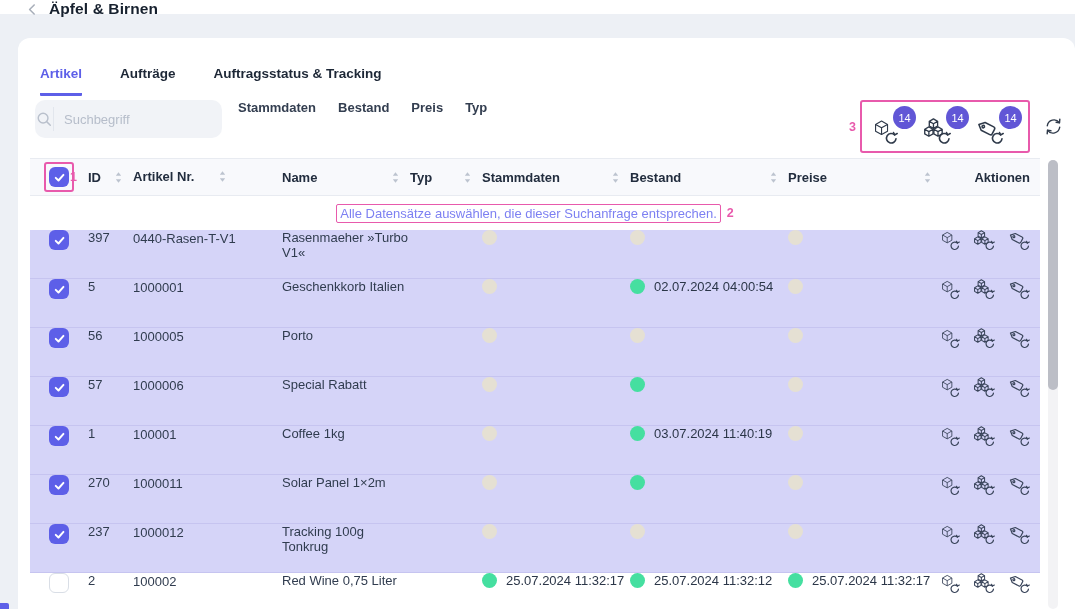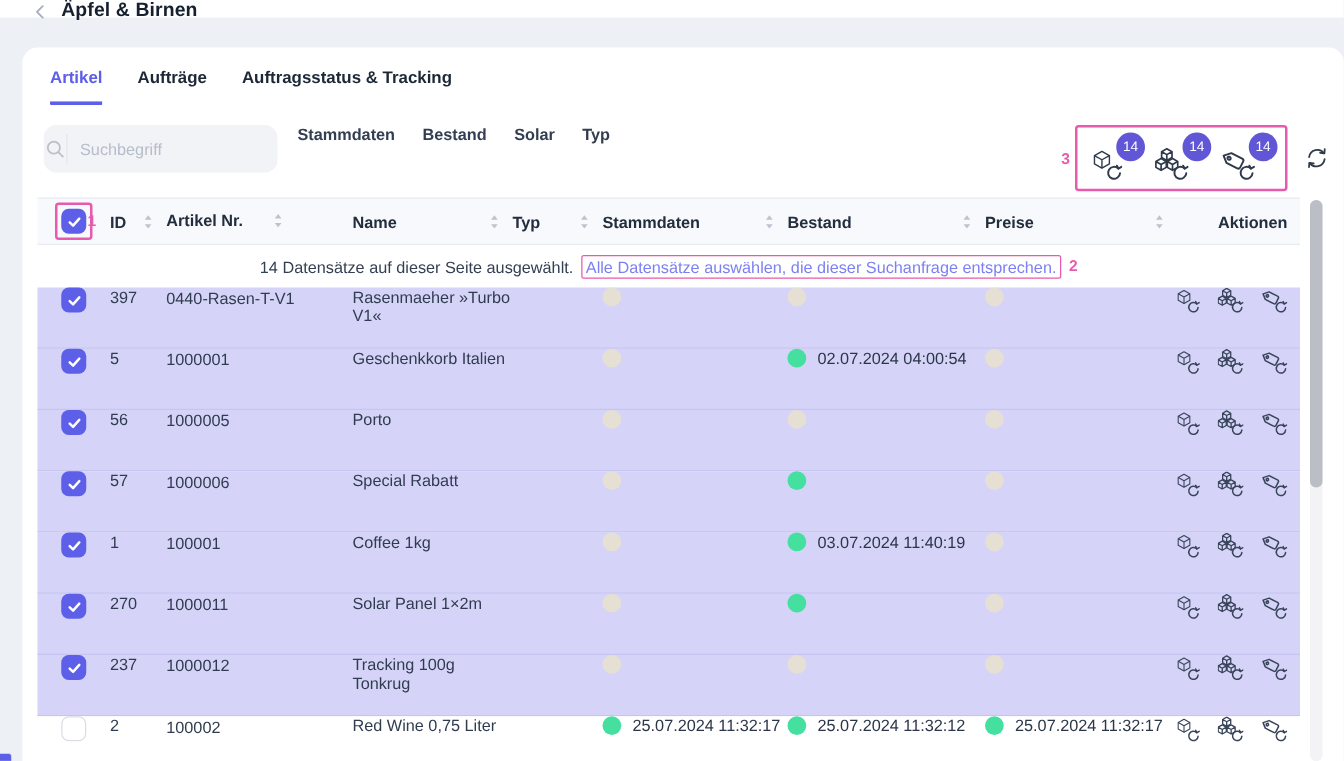--- a/index.html
+++ b/index.html
@@ -14,21 +14,21 @@
   
   .topbar { height:14px; background:#fff; display:flex; align-items:flex-start; padding-left:23px; }
   .back-btn { width:18px; height:18px; display:flex; align-items:center; justify-content:center; cursor:pointer; }
   .page-title { font-size:15.5px; font-weight:700; color:#16202e; margin-left:8px; letter-spacing:.1px; }
 
   
   .card { position:absolute; top:38px; left:18px; width:1057px; bottom:-14px;
     background:#fff; border-radius:12px 12px 0 0; }
 
   
-  .tabs { position:absolute; top:0; left:22px; display:flex; gap:28px; padding-top:16px; }
+  .tabs { position:absolute; top:0; left:22px; display:flex; gap:38px; padding-top:28px; }
   .tab { font-size:13.5px; font-weight:700; color:#1d2736; padding-bottom:12px;
     border-bottom:3px solid transparent; cursor:pointer; border-radius:1px; }
   .tab.active { color:var(--accent); border-bottom-color:var(--accent); }
 
   
   .toolbar { position:absolute; top:62px; left:17px; right:11px; height:46px;
     display:flex; align-items:flex-start; }
   .search-box { display:flex; align-items:center; width:187px; height:38px;
     background:#f1f3f7; border-radius:10px; overflow:hidden; }
   .search-icon-zone { width:42px; height:24px; display:flex; align-items:center; justify-content:center;
@@ -184,21 +184,21 @@
         <svg width="18" height="18" viewBox="0 0 20 20">
             <circle cx="9" cy="9" r="5.4" fill="none" stroke="#b9c0cc" stroke-width="1.6"></circle>
             <path d="M13.2 13.2 17 17" stroke="#b9c0cc" stroke-width="1.6" stroke-linecap="round"></path>
           </svg>
       </span>
       <input type="text" placeholder="Suchbegriff" style="">
     </div>
     <div class="filters">
       <span class="filter-link">Stammdaten</span>
       <span class="filter-link">Bestand</span>
-      <span class="filter-link">Solar</span>
+      <span class="filter-link">Preis</span>
       <span class="filter-link">Typ</span>
     </div>
 
     <div class="sync-wrap">
       <span class="anno-label">3</span>
       <div class="anno-box sync-group">
         <button class="sync-btn">
           <span class="badge">14</span>
           <span class="icon">
               <svg width="27" height="27" viewBox="0 0 26 26">
@@ -284,21 +284,20 @@
           <svg class="sort-icon" width="9" height="15" viewBox="0 0 10 16" fill="#bcc3cf">
             <use href="#sym-sort"></use>
           </svg>
         </div>
       <div class="c-act">
           <span>Aktionen</span>
         </div>
     </div>
 
     <div class="banner">
-      <span>14 Datensätze auf dieser Seite ausgewählt.</span>
       <span class="link-box"><a>Alle Datensätze auswählen, die dieser Suchanfrage entsprechen.</a></span>
       <span class="anno-label">2</span>
     </div>
 
     <div>
   <div class="trow selected">
     <div class="c-check">
       <span class="cb checked">
         <svg width="15" height="15" viewBox="0 0 16 16">
                 <use href="#sym-check"></use>

